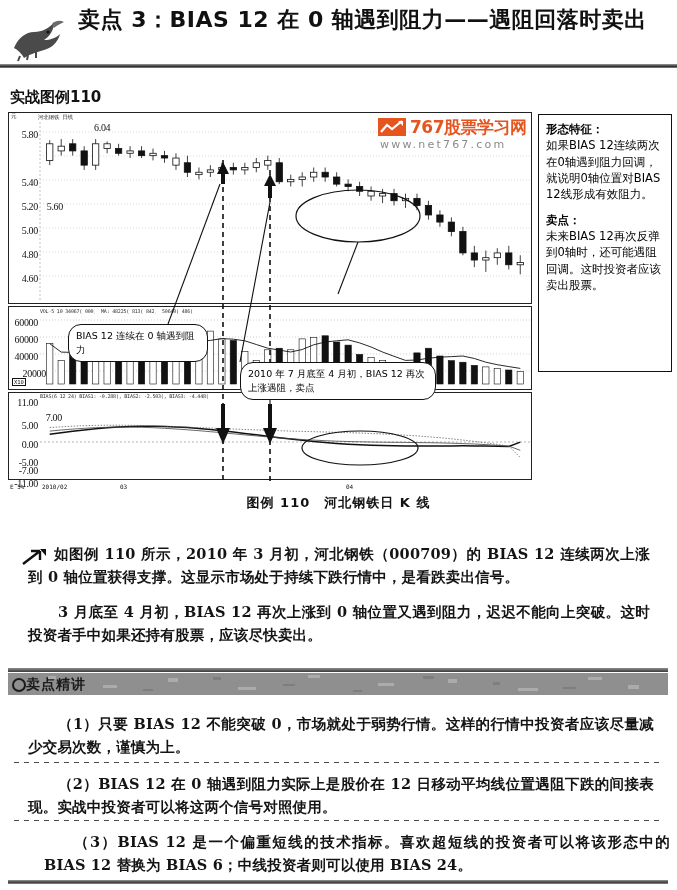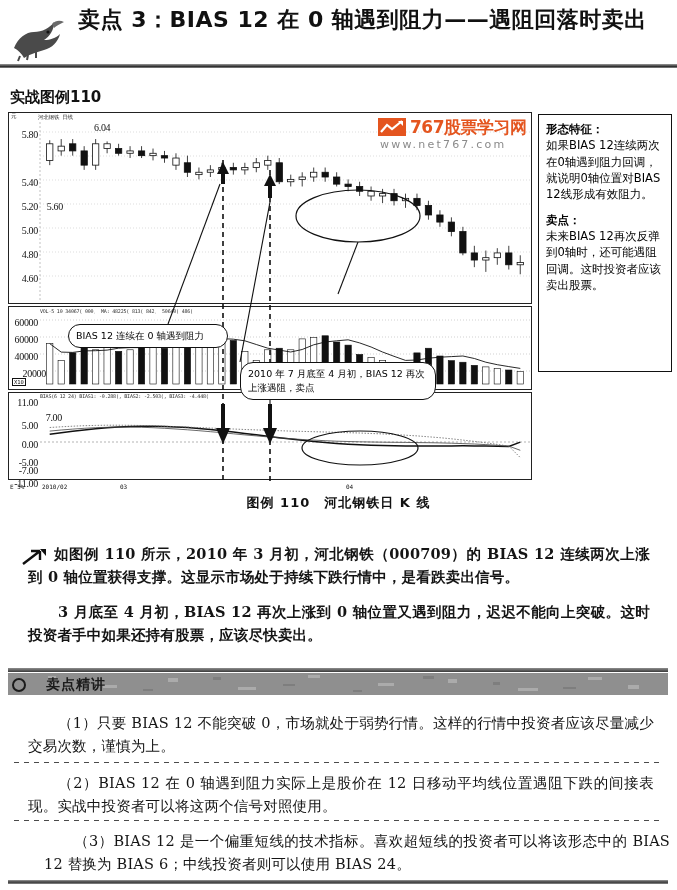--- a/index.html
+++ b/index.html
@@ -43,21 +43,21 @@
   .corner{position:absolute;font-size:6px;font-family:"DejaVu Sans Mono","Liberation Mono",monospace;}
 
   svg.layer{position:absolute;left:0;top:0;overflow:visible;}
 
   
   .callout{
     position:absolute;border:1.3px solid #111;border-radius:13px;background:#fff;
     font-size:9.5px;line-height:1.45;padding:4px 7px;box-sizing:border-box;
     font-family:"DejaVu Sans","Liberation Sans",sans-serif;color:#000;
   }
-  .co1{left:60px;top:212px;width:160px;}
+  .co1{left:60px;top:212px;width:140px;}
   .co2{left:232px;top:250px;width:196px;}
 
   
   .wm{position:absolute;left:378px;top:116px;width:160px;height:42px;}
   .wm-text{position:absolute;left:32px;top:0px;font-size:17px;font-weight:bold;color:#e4551f;letter-spacing:-0.5px;
     font-family:"DejaVu Sans","Liberation Sans",sans-serif;}
   .wm-url{position:absolute;left:2px;top:22px;font-size:11px;color:#8a8a8a;letter-spacing:2.2px;
     font-family:"DejaVu Sans","Liberation Sans",sans-serif;}
 
   
@@ -81,24 +81,24 @@
   .pa1{left:28px;top:542px;width:622px;text-indent:26px;}
   .pa2{left:28px;top:600px;width:622px;text-indent:30px;}
 
   
   .band{position:absolute;left:8px;top:668px;width:660px;height:30px;}
   .band-top{position:absolute;left:0;top:0;width:660px;height:4px;
     background:linear-gradient(to bottom,#8e8e8e,#3a3a3a);}
   .band-body{position:absolute;left:0;top:5px;width:660px;height:22px;
     background:#8f8f8f;}
   .band-noise{position:absolute;left:0;top:5px;width:660px;height:22px;opacity:.5;}
-  .band-txt{position:absolute;left:18px;top:8px;font-size:14px;font-weight:bold;color:#1b1b1b;letter-spacing:1px;margin-left:20px;}
+  .band-txt{position:absolute;left:18px;top:8px;font-size:14px;font-weight:bold;color:#1b1b1b;letter-spacing:1px;}
   .band-dot{position:absolute;left:4px;top:10px;width:10px;height:10px;border:2px solid #1b1b1b;border-radius:50%;}
 
-  .item{position:absolute;font-size:14.5px;line-height:1.62;font-weight:normal;
+  .item{position:absolute;font-size:14.5px;line-height:1.62;font-weight:bold;
     text-align:justify;color:#141414;letter-spacing:0.2px;
     font-family:"DejaVu Serif","Liberation Serif",serif;}
   .it1{left:28px;top:712px;width:626px;text-indent:30px;}
   .it2{left:28px;top:772px;width:626px;text-indent:30px;}
   .it3{left:28px;top:830px;width:626px;text-indent:30px;margin-left:16px;}
 
   .dashrule{position:absolute;left:14px;width:650px;height:1px;
     background-image:repeating-linear-gradient(to right,#4a4a4a 0 5px,transparent 5px 10px);}
   .dr1{top:762px;}
   .dr2{top:820px;}

